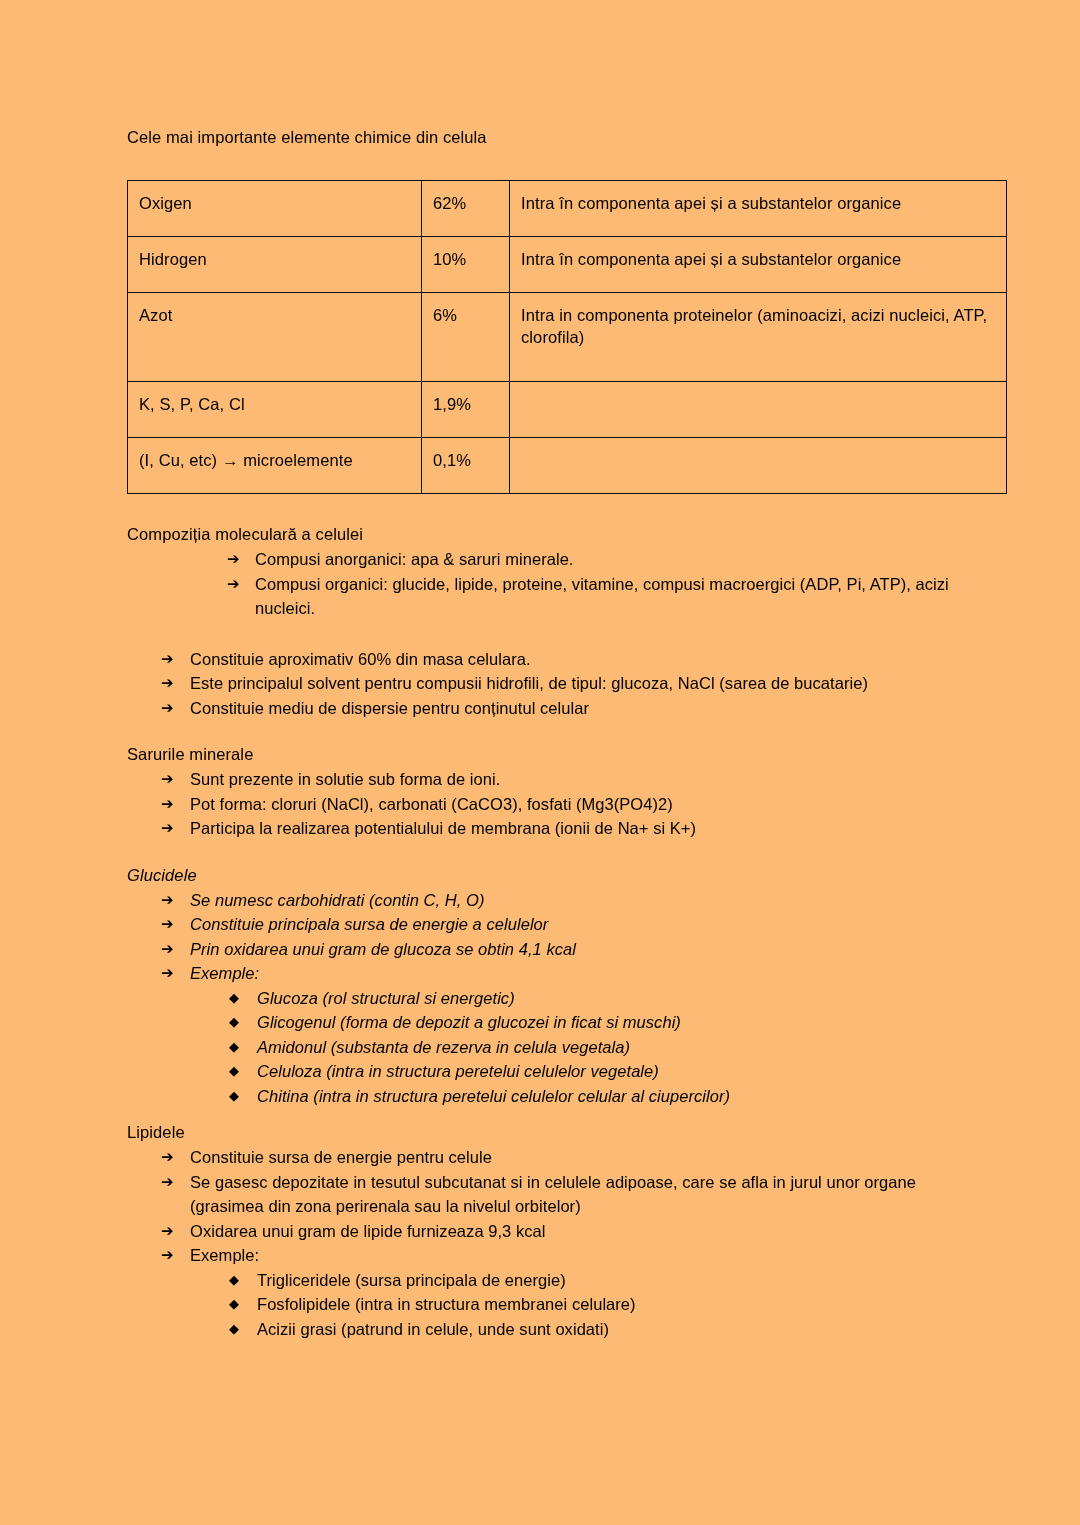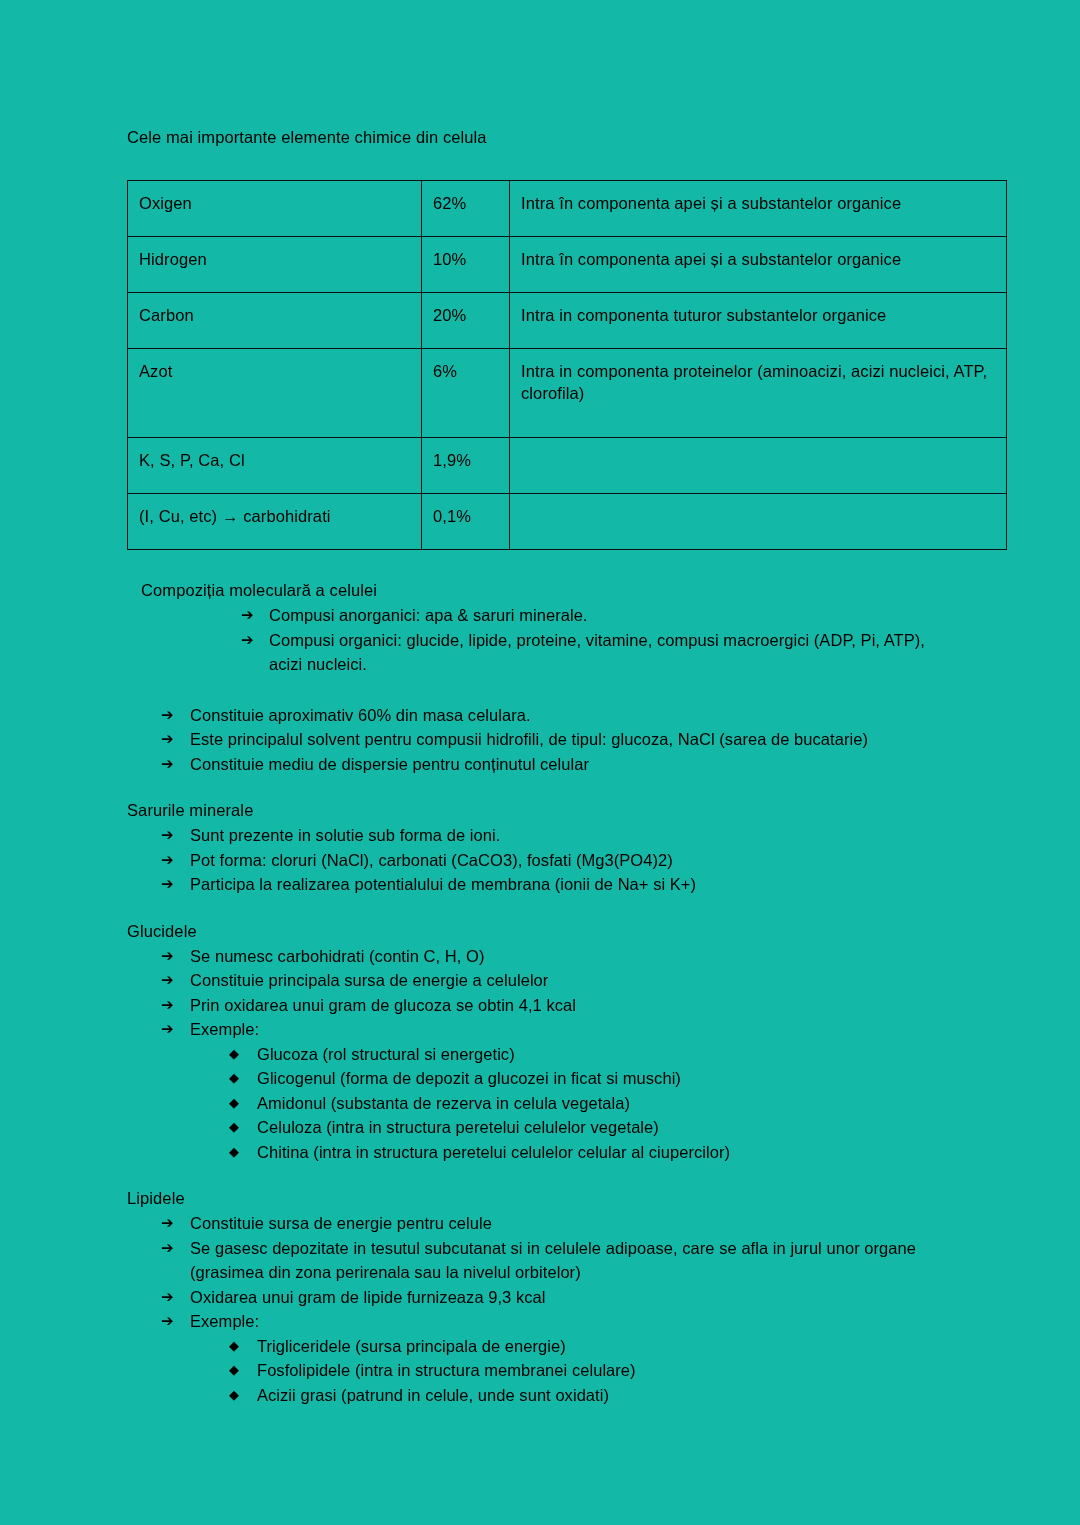--- a/index.html
+++ b/index.html
@@ -14,21 +14,21 @@
     font-family: "Liberation Sans", sans-serif;
     color: #000000;
     -webkit-font-smoothing: antialiased;
   }
   .page {
     position: relative;
     width: 1080px;
     height: 1525px;
     box-sizing: border-box;
     padding: 126px 127px 0 127px;
-    background: #14b8a6;
+    background: #fdba74;
   }
 
   .doc-title {
     font-size: 16.5px;
     line-height: 22px;
     margin: 0 0 32px 0;
     letter-spacing: 0.1px;
   }
 
   
@@ -104,24 +104,24 @@
   }
   ul.lvl2 > li > .bullet-diamond {
     position: absolute;
     left: 102px;
     top: 0;
     font-size: 13px;
     line-height: 24.5px;
     font-family: "DejaVu Sans", sans-serif;
   }
 
-  .sec-compozitie { margin-bottom: 26px; margin-left: 14px; }
+  .sec-compozitie { margin-bottom: 26px; }
   .sec-apa        { margin-bottom: 22px; }
   .sec-saruri     { margin-bottom: 22px; margin-top: 10px; }
-  .sec-glucide    { margin-bottom: 22px; }
+  .sec-glucide    { margin-bottom: 12px; font-style: italic; }
   .sec-lipide     { margin-bottom: 0; }
 </style>
 </head>
 <body>
 
 <div class="page">
 
   <p class="doc-title">Cele mai importante elemente chimice din celula</p>
 
   <table class="elements-table">
@@ -129,37 +129,32 @@
       <tr>
         <td class="col-name">Oxigen</td>
         <td class="col-pct">62%</td>
         <td class="col-desc">Intra în componenta apei și a substantelor organice</td>
       </tr>
       <tr>
         <td class="col-name">Hidrogen</td>
         <td class="col-pct">10%</td>
         <td class="col-desc">Intra în componenta apei și a substantelor organice</td>
       </tr>
-      <tr>
-        <td class="col-name">Carbon</td>
-        <td class="col-pct">20%</td>
-        <td class="col-desc">Intra in componenta tuturor substantelor organice</td>
-      </tr>
       <tr class="tall">
         <td class="col-name">Azot</td>
         <td class="col-pct">6%</td>
         <td class="col-desc">Intra in componenta proteinelor (aminoacizi, acizi nucleici, ATP, clorofila)</td>
       </tr>
       <tr>
         <td class="col-name">K, S, P, Ca, Cl</td>
         <td class="col-pct">1,9%</td>
         <td class="col-desc"></td>
       </tr>
       <tr>
-        <td class="col-name">(I, Cu, etc) → carbohidrati</td>
+        <td class="col-name">(I, Cu, etc) → microelemente</td>
         <td class="col-pct">0,1%</td>
         <td class="col-desc"></td>
       </tr>
     </tbody>
   </table>
 
   <div class="section sec-compozitie">
     <p class="section-heading">Compoziția moleculară a celulei</p>
     <ul class="lvl1-deep">
       <li>

